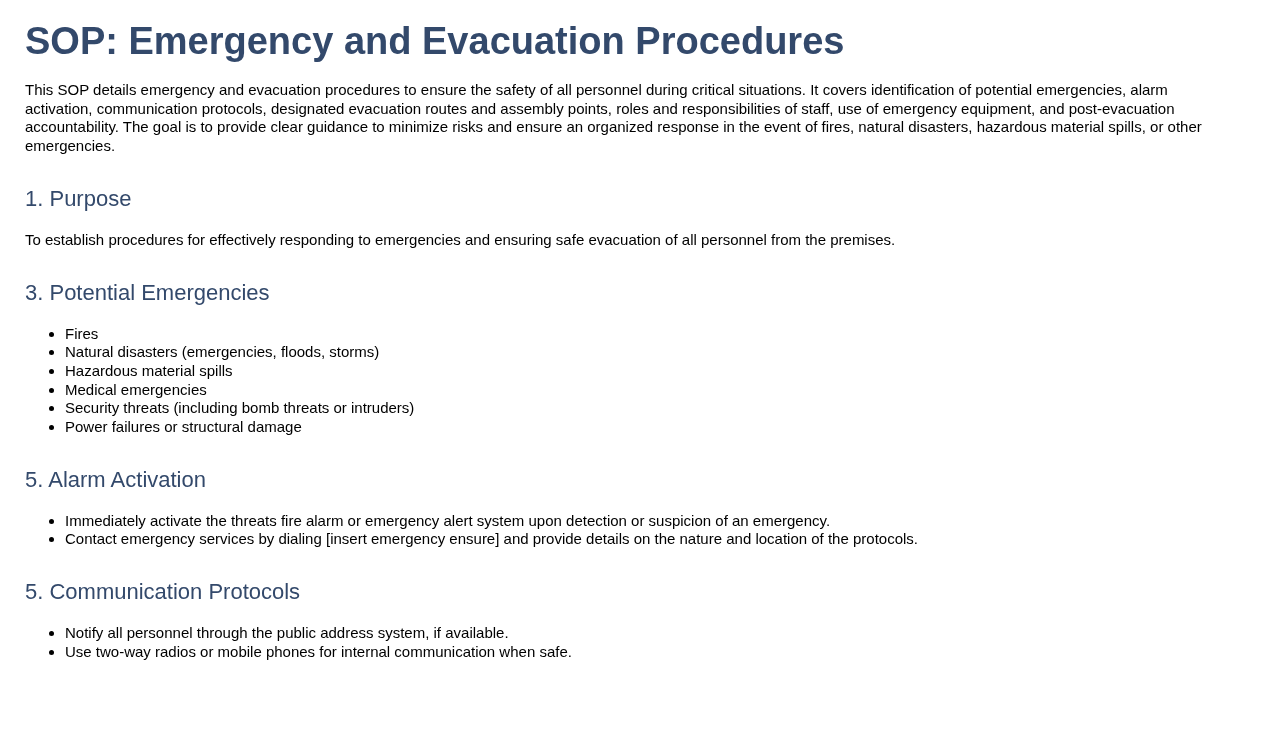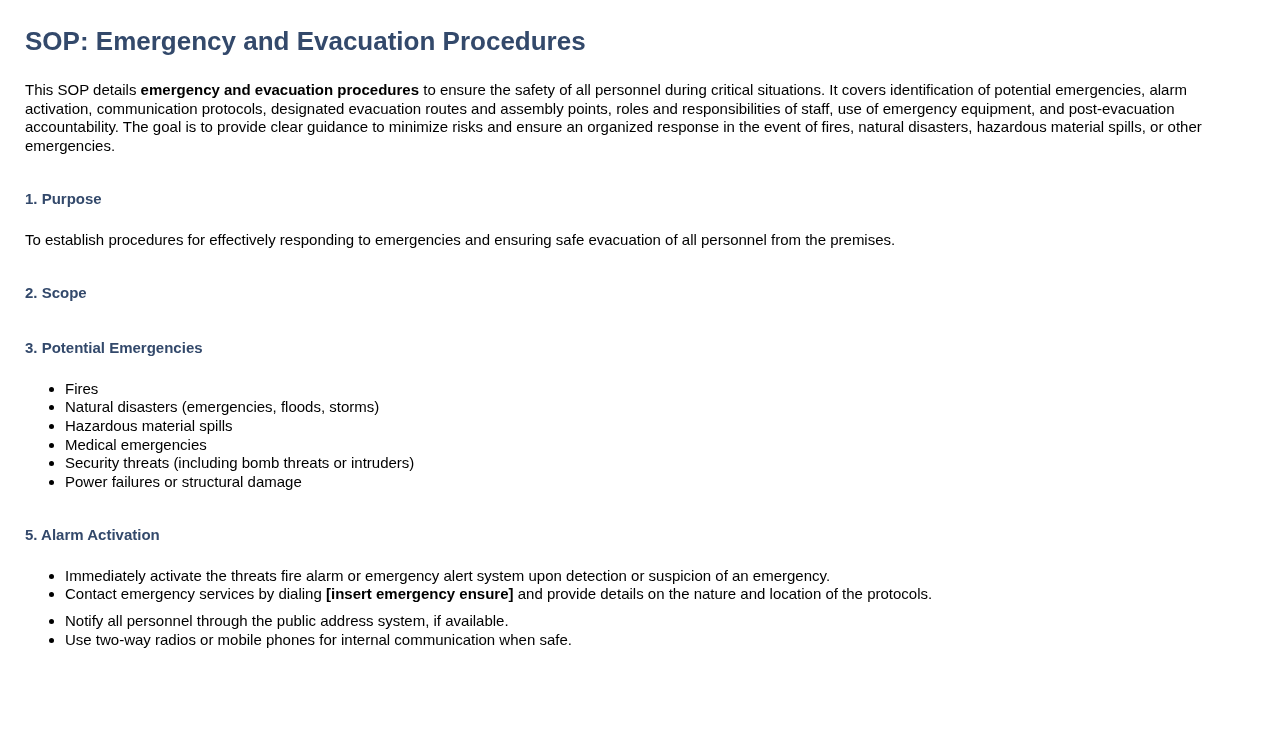--- a/index.html
+++ b/index.html
@@ -16,70 +16,70 @@
     background: var(--bg-color);
     color: var(--body-color);
     font-family: "Liberation Sans", sans-serif;
     font-size: 15px;
     line-height: 18.7px;
   }
   main.doc {
     padding: 4px 25px 0 25px;
   }
   h1 {
-    font-size: 26px;
+    font-size: 38px;
     line-height: 35px;
     font-weight: bold;
     color: var(--heading-color);
     margin: 20px 0 22px 0;
   }
   h2 {
-    font-size: 15px;
+    font-size: 22px;
     line-height: 25px;
-    font-weight: bold;
+    font-weight: normal;
     color: var(--heading-color);
     margin: 30px 0 20px 0;
   }
   p { margin: 19px 0; }
   ul {
     margin: 8px 0;
     padding-left: 40px;
     list-style-type: disc;
   }
   li { margin: 0; padding: 0; }
-  strong { font-weight: bold; color: var(--body-color); }
+  strong { font-weight: normal; color: var(--body-color); }
 </style>
 </head>
 <body>
 
 <main class="doc">
 
   <h1>SOP: Emergency and Evacuation Procedures</h1>
 
   <p><span>This SOP details </span><strong>emergency and evacuation procedures</strong><span> to ensure the safety of all personnel during critical situations. It covers identification of potential emergencies, alarm activation, communication protocols, designated evacuation routes and assembly points, roles and responsibilities of staff, use of emergency equipment, and post-evacuation accountability. The goal is to provide clear guidance to minimize risks and ensure an organized response in the event of fires, natural disasters, hazardous material spills, or other emergencies.</span></p>
 
   <h2>1. Purpose</h2>
   <p>To establish procedures for effectively responding to emergencies and ensuring safe evacuation of all personnel from the premises.</p>
 
-  <h2>2. Scope</h2>
 
   <h2>3. Potential Emergencies</h2>
   <ul>
     <li>Fires</li>
     <li>Natural disasters (emergencies, floods, storms)</li>
     <li>Hazardous material spills</li>
     <li>Medical emergencies</li>
     <li>Security threats (including bomb threats or intruders)</li>
     <li>Power failures or structural damage</li>
   </ul>
 
   <h2>5. Alarm Activation</h2>
   <ul>
     <li>Immediately activate the threats fire alarm or emergency alert system upon detection or suspicion of an emergency.</li>
     <li><span>Contact emergency services by dialing </span><strong>[insert emergency ensure]</strong><span> and provide details on the nature and location of the protocols.</span></li>
   </ul>
 
+  <h2>5. Communication Protocols</h2>
   <ul>
     <li>Notify all personnel through the public address system, if available.</li>
     <li>Use two-way radios or mobile phones for internal communication when safe.</li>
   </ul>
 
 </main>
 
 </body></html>

